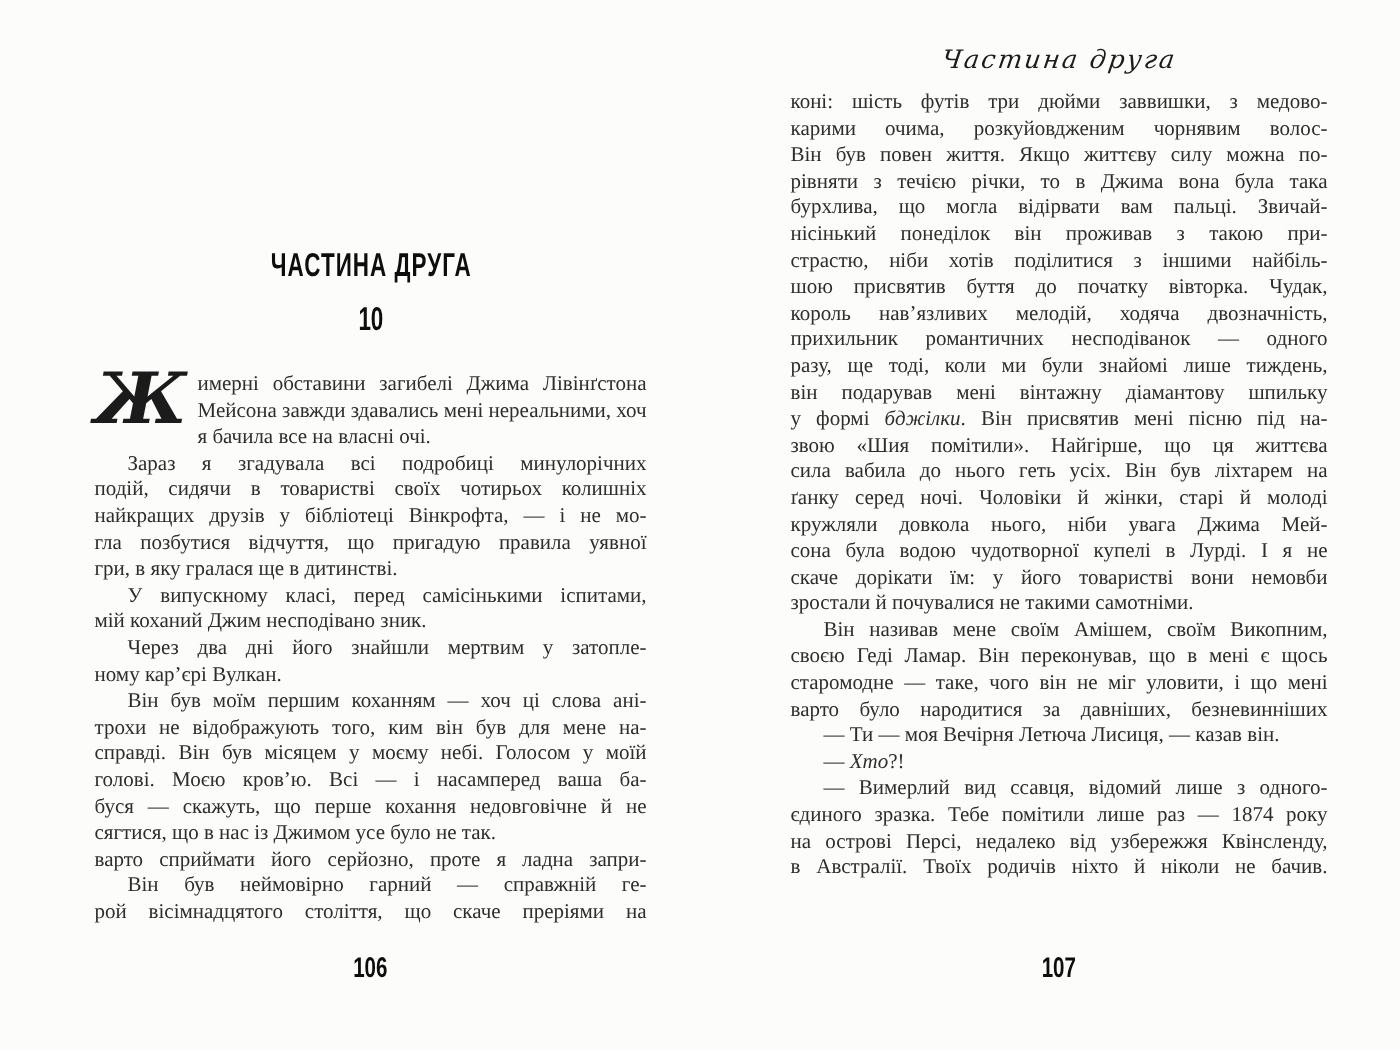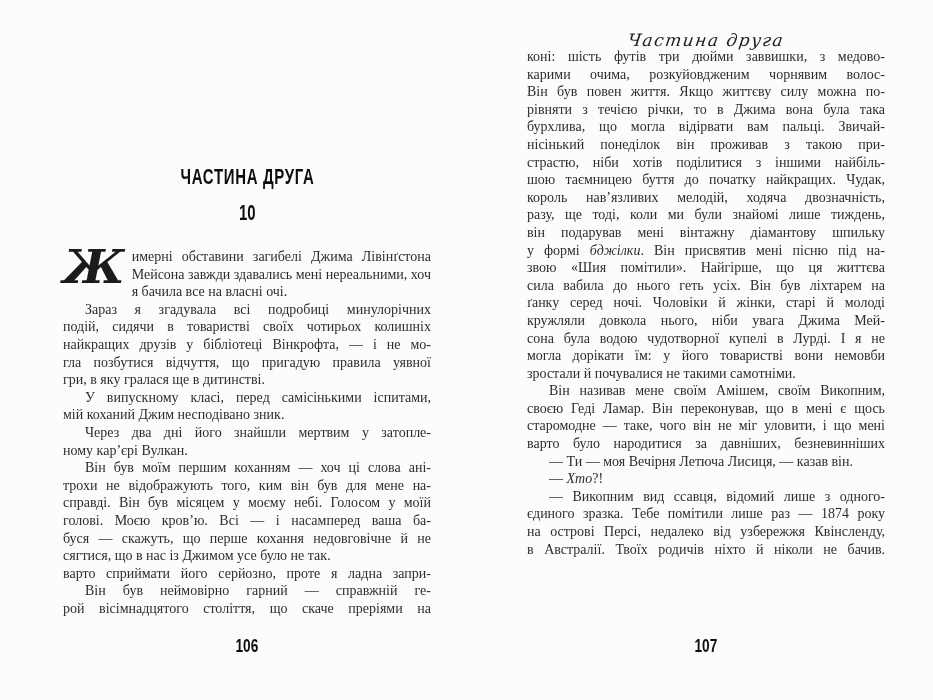--- a/index.html
+++ b/index.html
@@ -35,21 +35,21 @@
     font-family: "DejaVu Serif", serif;
     font-style: italic;
     font-size: 17px;
     letter-spacing: 1.5px;
     color: #1c1c1c;
     transform: skewX(-8deg);
   }
 
   .body-text { position: absolute; left: 0; width: 100%; font-size: 14px; line-height: 17.6px; }
   .body-left  { top: 248px; }
-  .body-right { top: 48px; }
+  .body-right { top: 60px; }
 
   .para { margin: 0; }
   .line { text-align: justify; text-align-last: justify; }
   .line.no-just { text-align: center; text-align-last: left; }
   .line.indent { text-indent: 22px; }
 
   .drop-cap {
     float: left;
     font-family: "DejaVu Serif", serif;
     font-style: italic;
@@ -125,47 +125,48 @@
     </div>
     <div class="body-text body-right" id="right-body">
         <div class="para">
           <div class="line">коні: шість футів три дюйми заввишки, з медово-</div>
           <div class="line">карими очима, розкуйовдженим чорнявим волос-</div>
           <div class="line">Він був повен життя. Якщо життєву силу можна по-</div>
           <div class="line">рівняти з течією річки, то в Джима вона була така</div>
           <div class="line">бурхлива, що могла відірвати вам пальці. Звичай-</div>
           <div class="line">нісінький понеділок він проживав з такою при-</div>
           <div class="line">страстю, ніби хотів поділитися з іншими найбіль-</div>
-          <div class="line">шою таємницею буття до початку найкращих. Чудак,</div>
+          <div class="line">шою присвятив буття до початку вівторка. Чудак,</div>
           <div class="line">король нав’язливих мелодій, ходяча двозначність,</div>
+          <div class="line">прихильник романтичних несподіванок — одного</div>
           <div class="line">разу, ще тоді, коли ми були знайомі лише тиждень,</div>
           <div class="line">він подарував мені вінтажну діамантову шпильку</div>
           <div class="line">у формі <i>бджілки</i>. Він присвятив мені пісню під на-</div>
           <div class="line">звою «Шия помітили». Найгірше, що ця життєва</div>
           <div class="line">сила вабила до нього геть усіх. Він був ліхтарем на</div>
           <div class="line">ґанку серед ночі. Чоловіки й жінки, старі й молоді</div>
           <div class="line">кружляли довкола нього, ніби увага Джима Мей-</div>
           <div class="line">сона була водою чудотворної купелі в Лурді. І я не</div>
-          <div class="line">могла дорікати їм: у його товаристві вони немовби</div>
+          <div class="line">скаче дорікати їм: у його товаристві вони немовби</div>
           <div class="line no-just">зростали й почувалися не такими самотніми.</div>
         </div>
         <div class="para">
           <div class="line indent">Він називав мене своїм Амішем, своїм Викопним,</div>
           <div class="line">своєю Геді Ламар. Він переконував, що в мені є щось</div>
           <div class="line">старомодне — таке, чого він не міг уловити, і що мені</div>
           <div class="line">варто було народитися за давніших, безневинніших</div>
         </div>
         <div class="para">
           <div class="line no-just indent">— Ти — моя Вечірня Летюча Лисиця, — казав він.</div>
         </div>
         <div class="para">
           <div class="line no-just indent">— <i>Хто</i>?!</div>
         </div>
         <div class="para">
-          <div class="line indent">— Викопним вид ссавця, відомий лише з одного-</div>
+          <div class="line indent">— Вимерлий вид ссавця, відомий лише з одного-</div>
           <div class="line">єдиного зразка. Тебе помітили лише раз — 1874 року</div>
           <div class="line">на острові Персі, недалеко від узбережжя Квінсленду,</div>
           <div class="line">в Австралії. Твоїх родичів ніхто й ніколи не бачив.</div>
         </div>
       </div>
     <div class="center-row pos-pagenum">
       <span class="display-font page-number-text">107</span>
     </div>
   </div>
 

